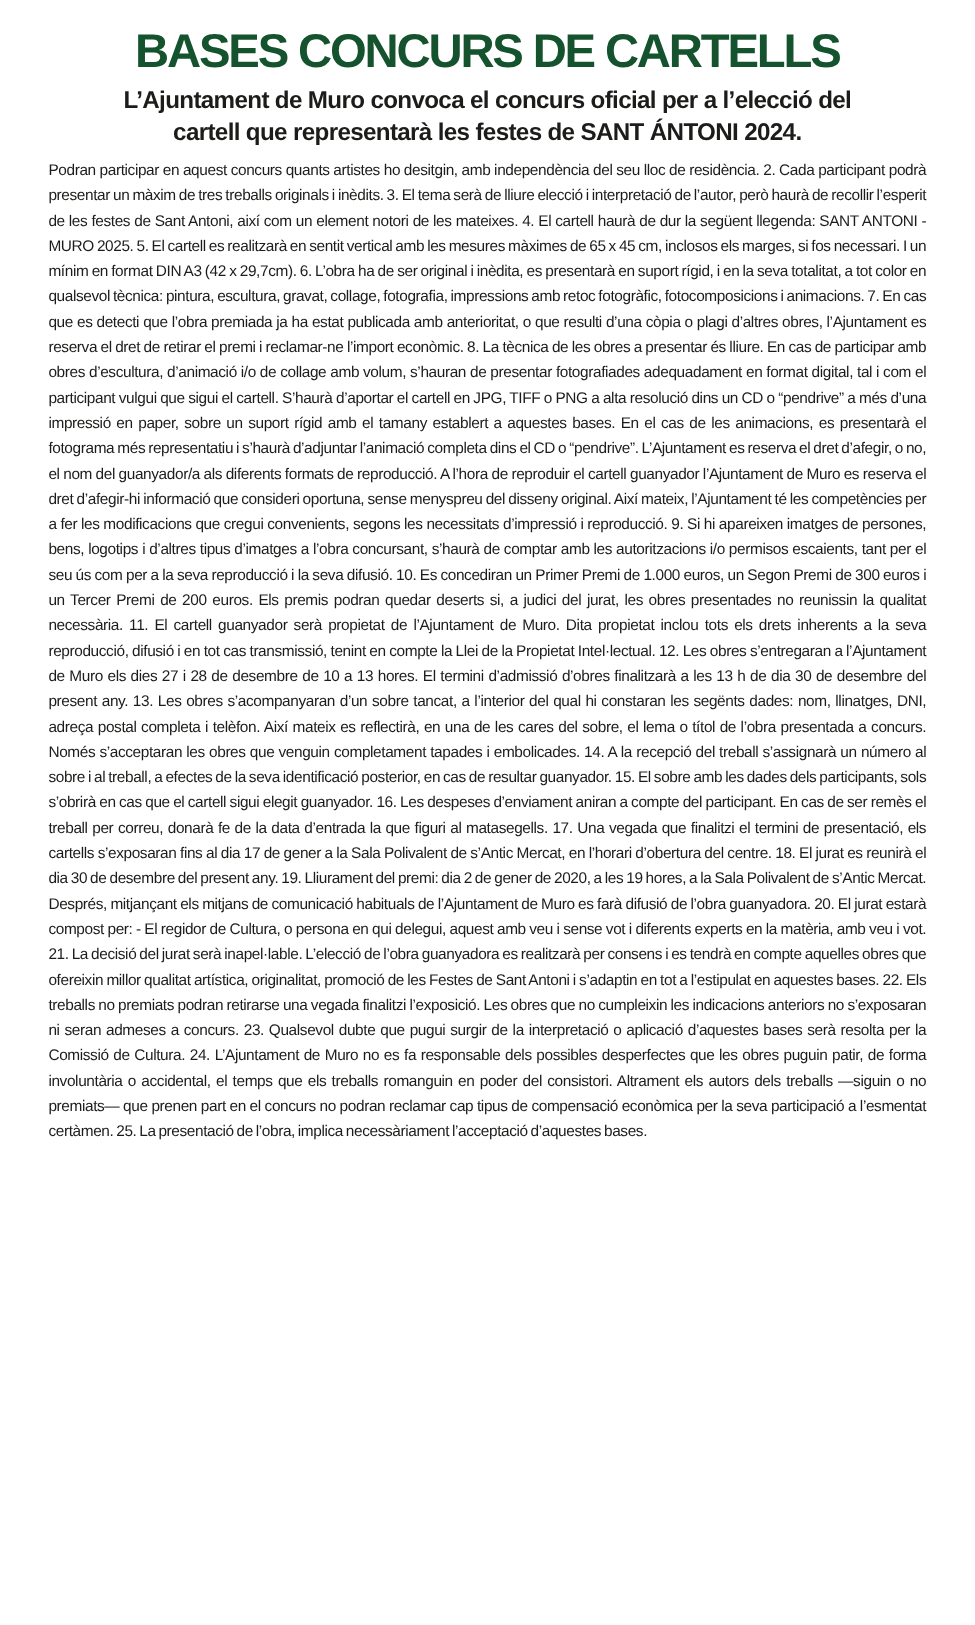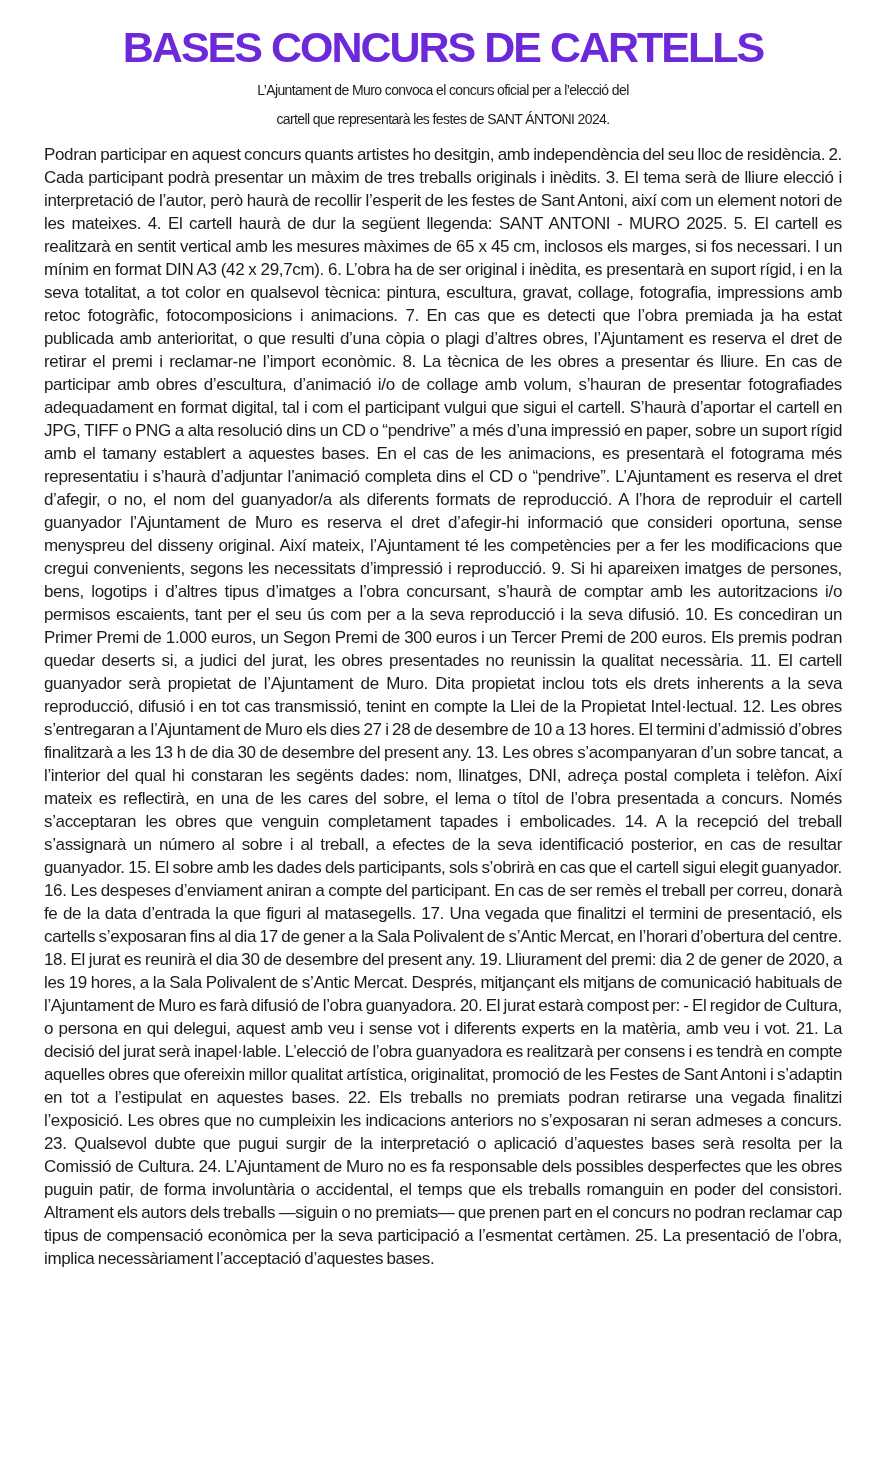--- a/index.html
+++ b/index.html
@@ -12,40 +12,40 @@
     color: #1c1c1a;
   }
   .page {
     width: 886px;
     height: 1477px;
     padding: 24px 44px 20px 44px;
     background: #ffffff;
   }
   .title {
     text-align: center;
-    color: #6d28d9;
+    color: #14532d;
     font-weight: bold;
     font-size: 43px;
     line-height: 47px;
     letter-spacing: -2px;
     white-space: nowrap;
   }
   .subtitle {
     text-align: center;
-    font-weight: normal;
-    font-size: 14px;
+    font-weight: bold;
+    font-size: 22px;
     line-height: 29px;
     letter-spacing: -0.6px;
     color: #1c1c1a;
     margin-top: 5px;
     white-space: nowrap;
   }
   .body-text {
     margin-top: 9px;
-    font-size: 17px;
+    font-size: 14px;
     line-height: 23px;
     letter-spacing: -0.35px;
     word-spacing: -1px;
     text-align: justify;
     color: #1c1c1a;
   }
 </style>
 </head>
 <body>
 

